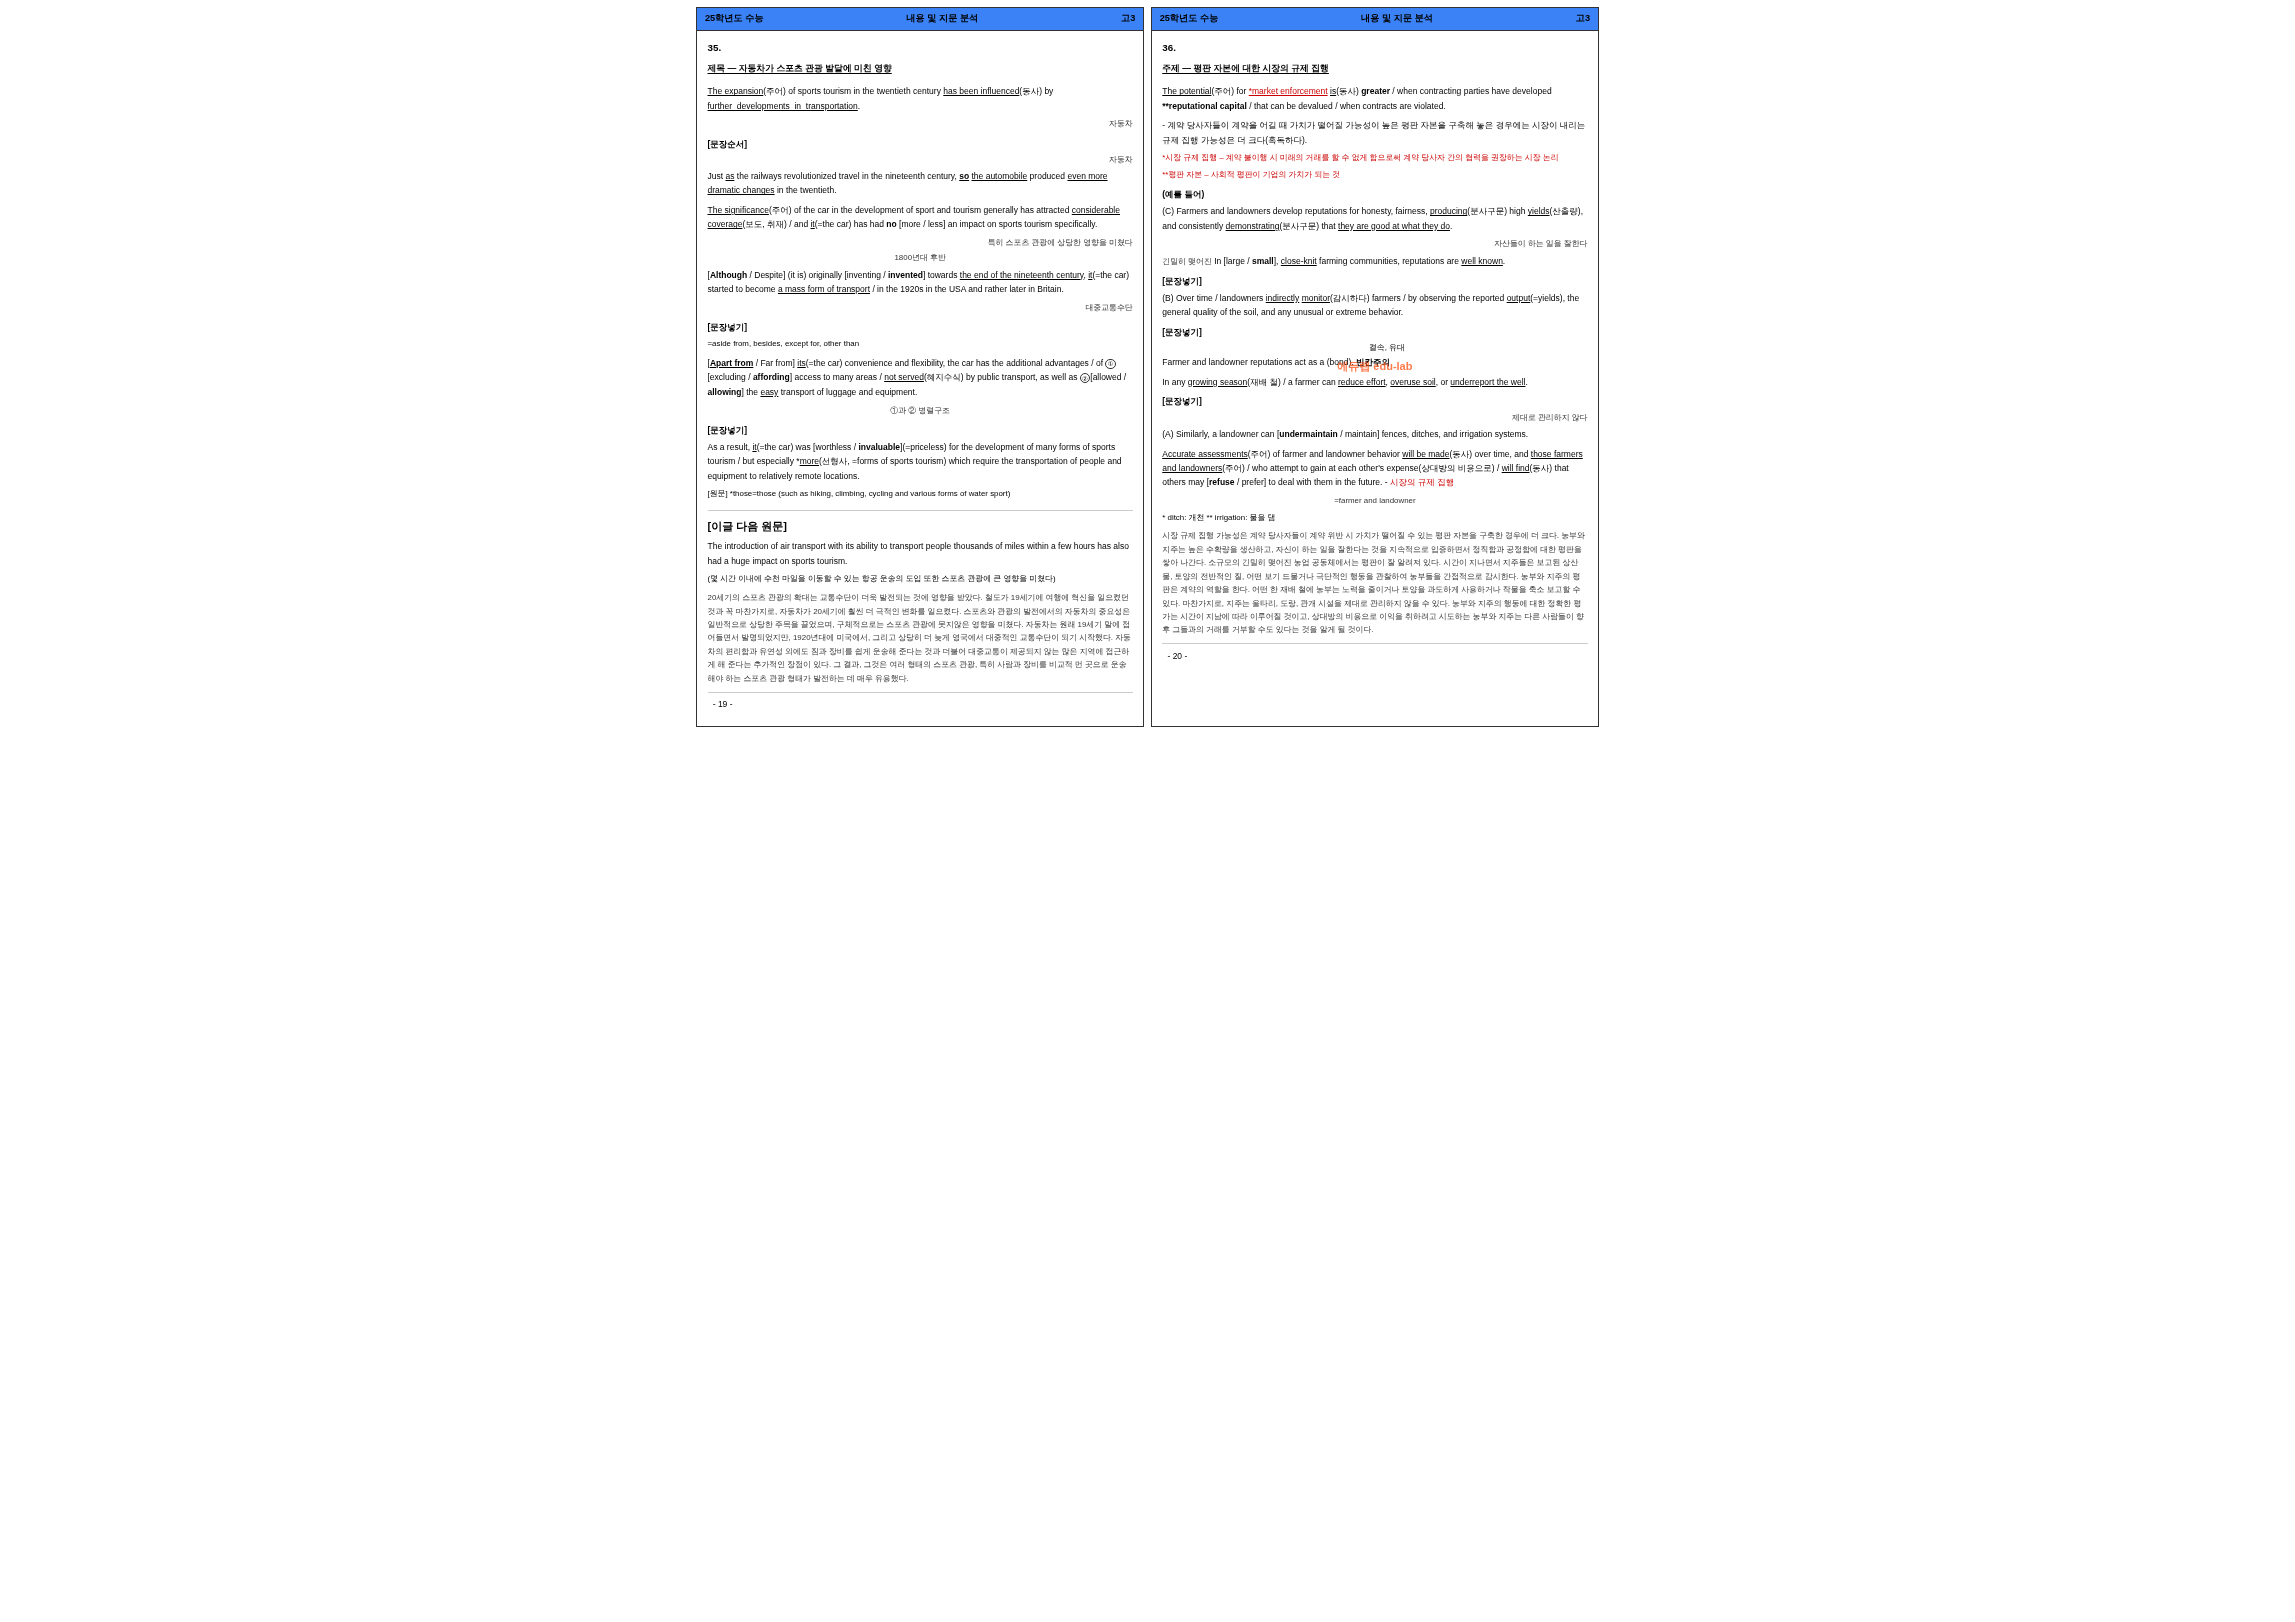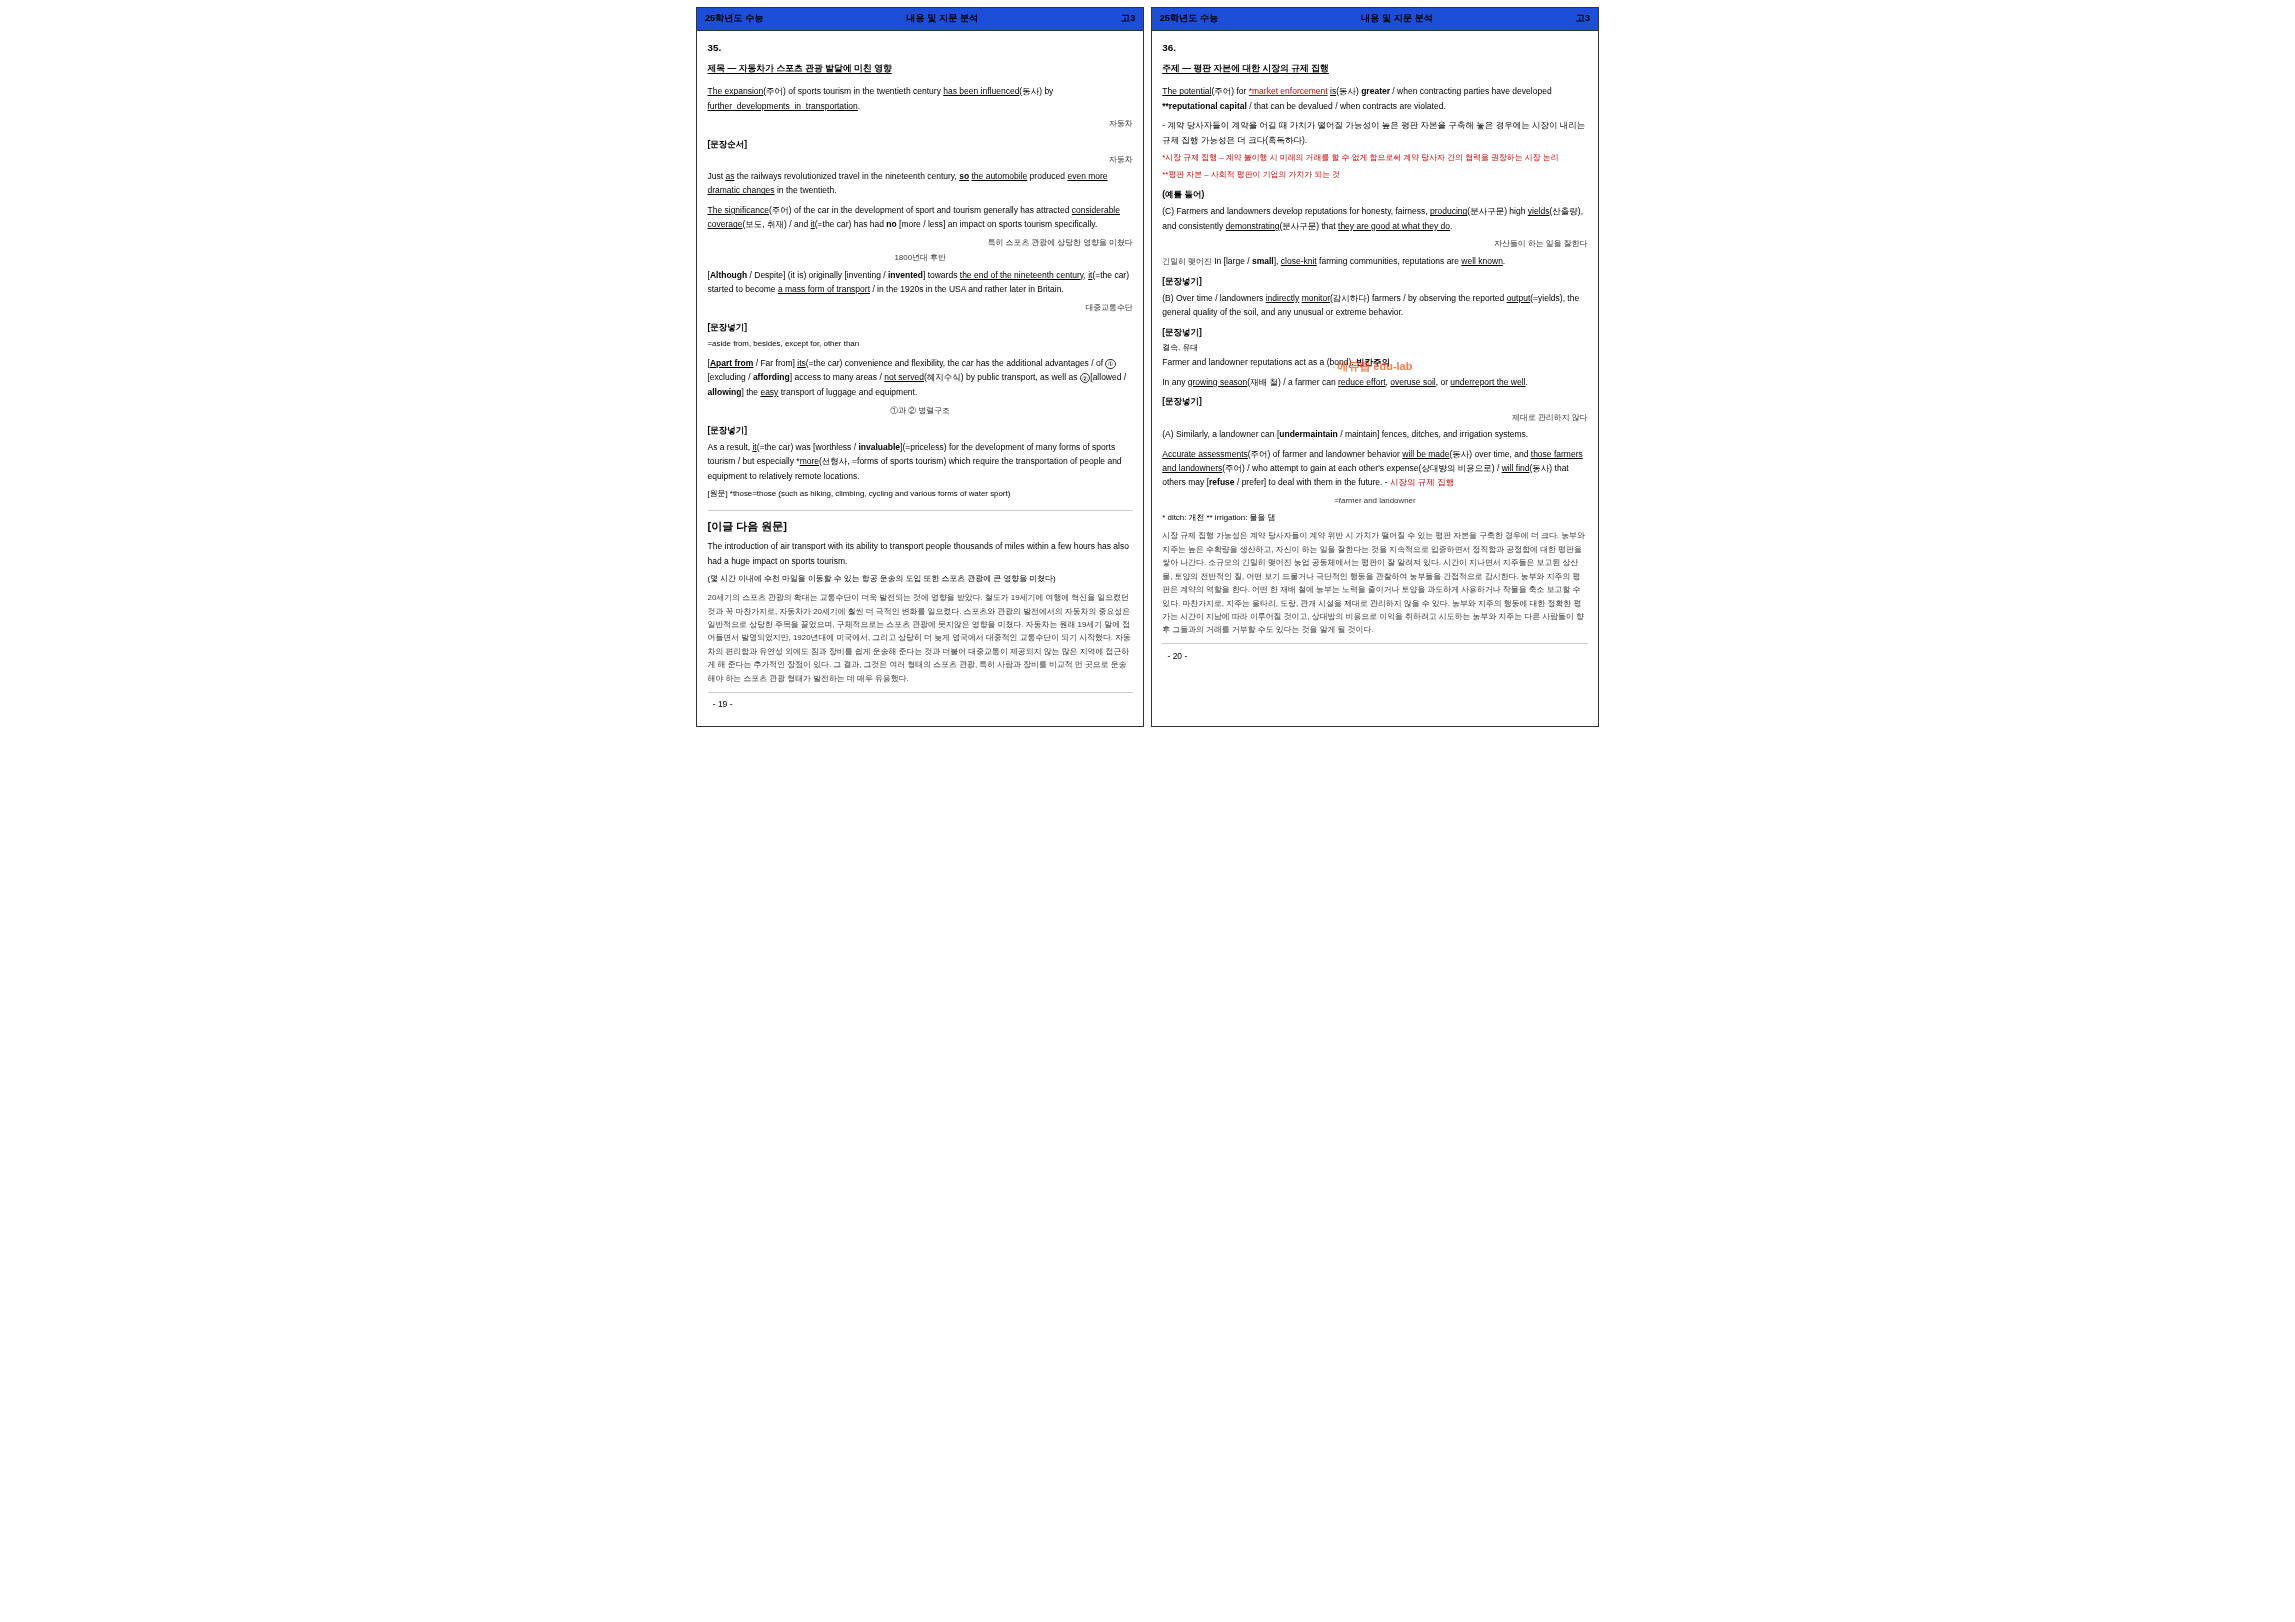--- a/index.html
+++ b/index.html
@@ -22,21 +22,21 @@
       border: 1px solid #333;
       padding: 0;
       position: relative;
     }
     .header-bar {
       display: flex;
       justify-content: space-between;
       align-items: center;
       border-bottom: 1.3px solid #333;
       padding: 3.9px 7.9px;
-      background: #1d4ed8;
+      background: #3b82f6;
     }
     .header-left, .header-center, .header-right {
       font-weight: bold;
       font-size: 9.2px;
     }
     .content-area {
       padding: 9.2px 10.5px;
     }
     .problem-number {
       font-weight: bold;
@@ -230,21 +230,21 @@
         In [large / <span class="bold">small</span>], <span class="underline">close-knit</span> farming communities, reputations are <span class="underline">well known</span>.
       </div>
 
       <div class="bracket-label">[문장넣기]</div>
 
       <div class="paragraph">
         (B) Over time / landowners <span class="underline">indirectly</span> <span class="underline">monitor</span>(감시하다) farmers / by observing the reported <span class="underline">output</span>(=yields), the general quality of the soil, and any unusual or extreme behavior.
       </div>
 
       <div class="bracket-label">[문장넣기]</div>
-      <div style="display:flex; justify-content:flex-start;">
+      <div style="display:flex; justify-content:center;margin-left:24px;">
         <span style="font-size:7.9px;">결속, 유대</span>
         <span></span>
       </div>
 
       <div class="paragraph">
         Farmer and landowner reputations act as a (bond). <span class="bold">빈칸주의</span>
       </div>
 
       <div class="paragraph">
         In any <span class="underline">growing season</span>(재배 철) / a farmer can <span class="underline">reduce effort</span>, <span class="underline">overuse soil</span>, or <span class="underline">underreport the well</span>.

